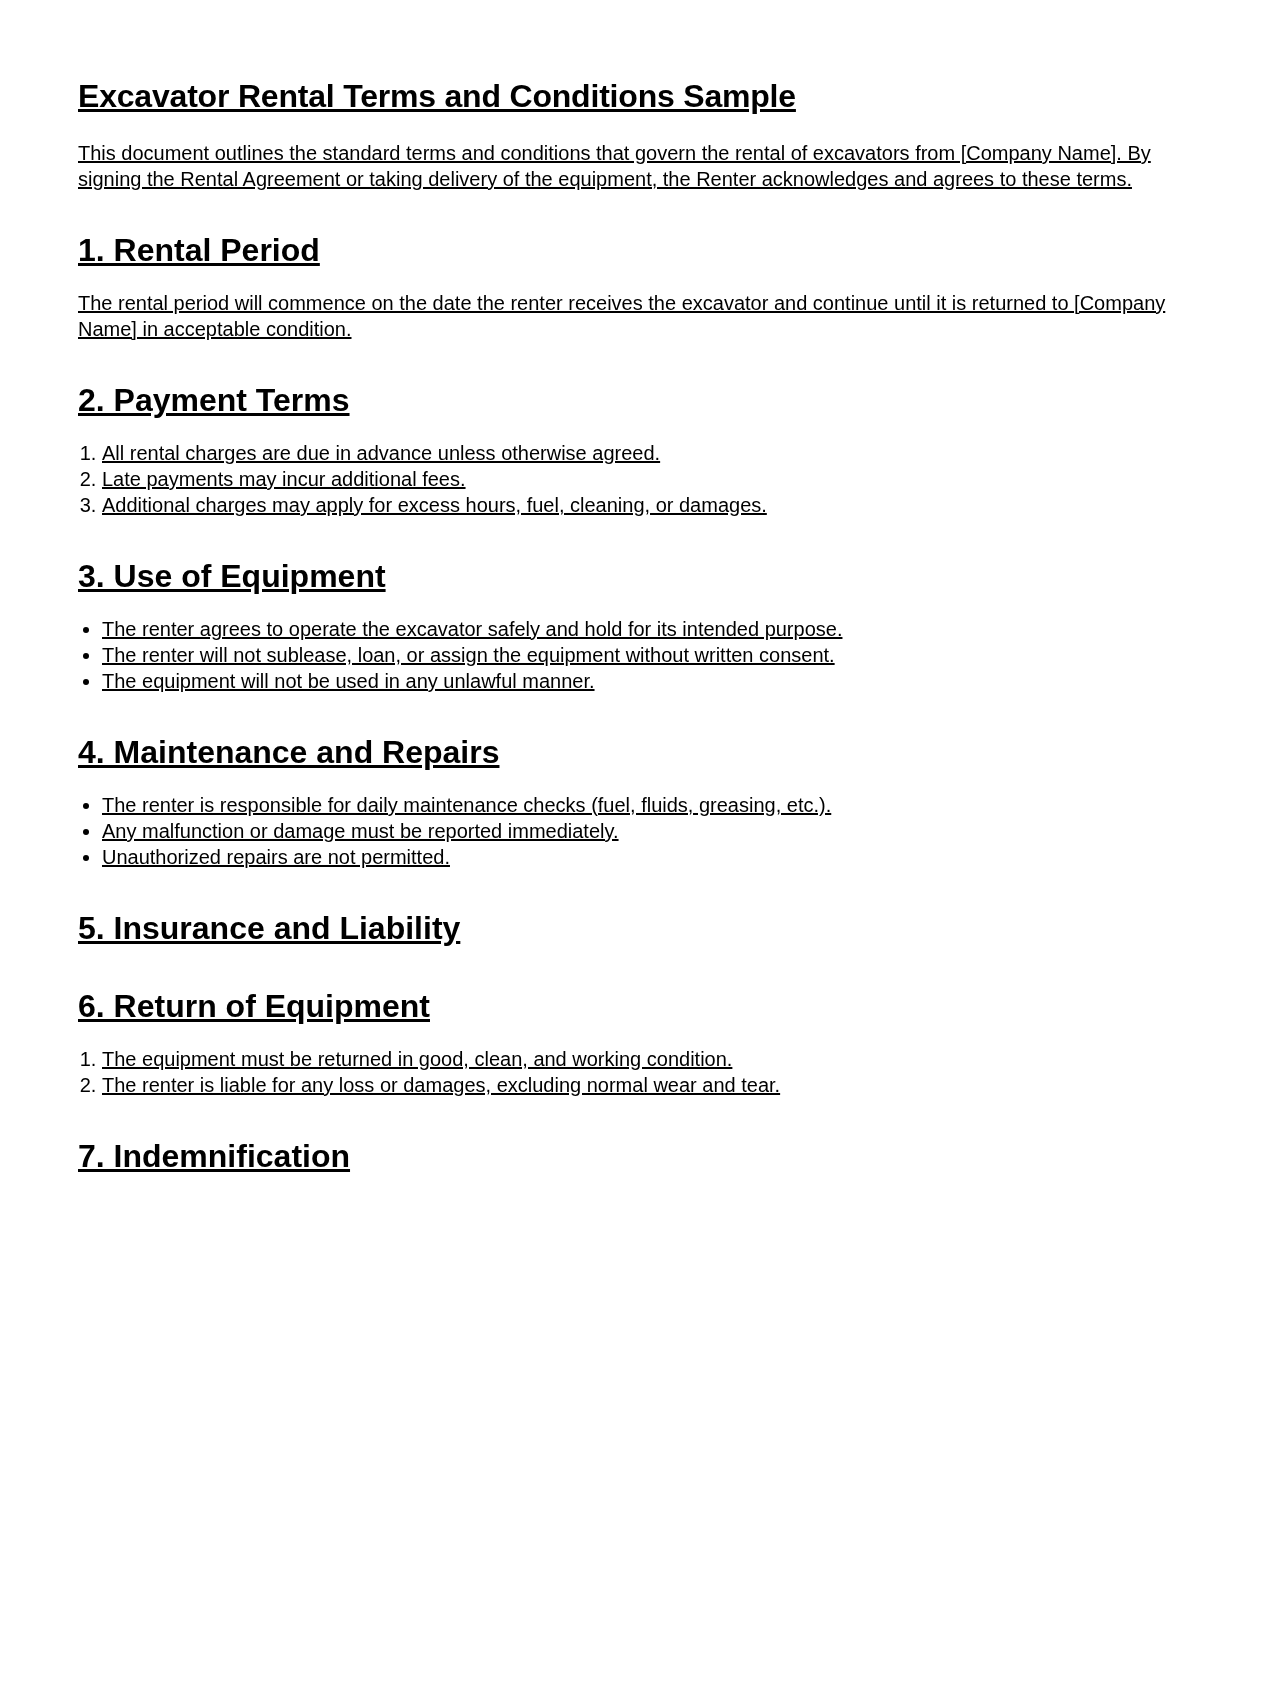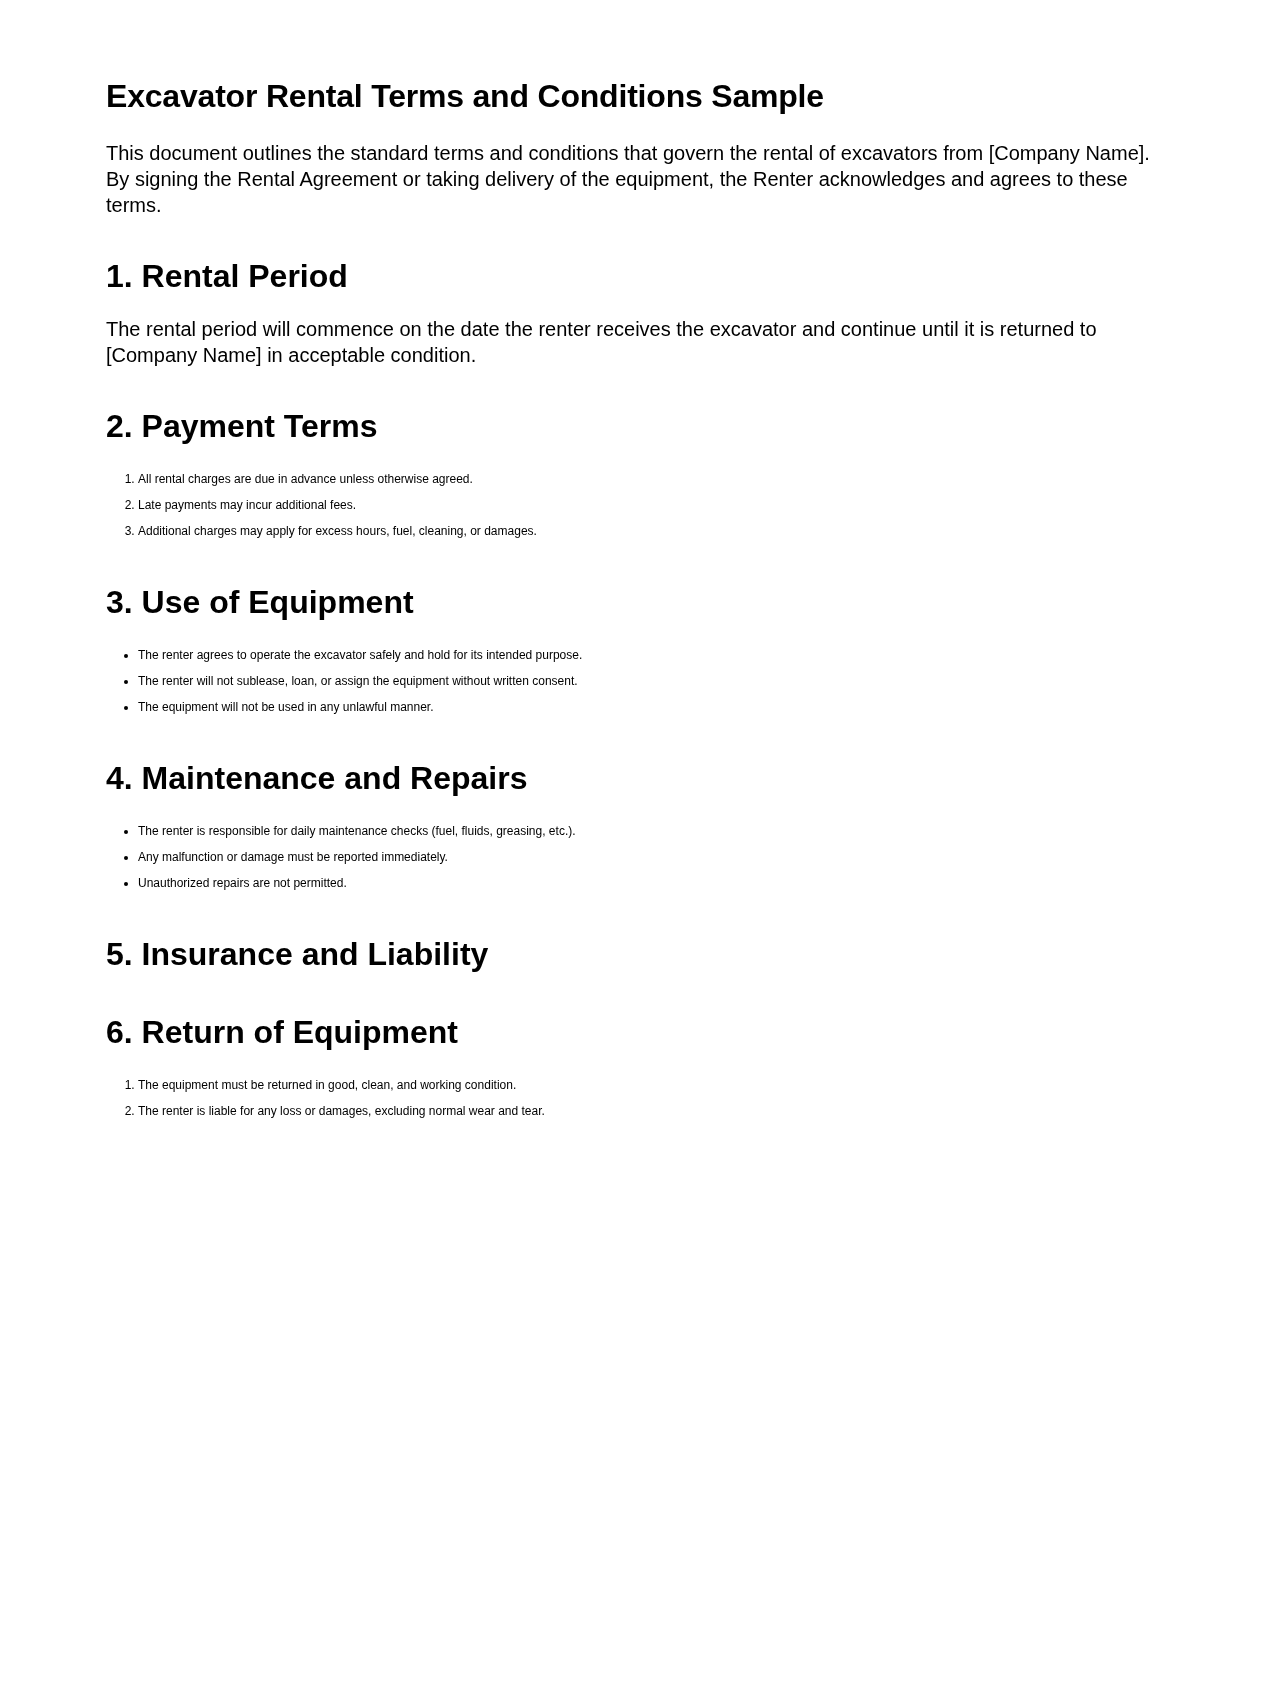--- a/index.html
+++ b/index.html
@@ -1,21 +1,21 @@
 <!DOCTYPE html>
 <html><head>
 <meta charset="utf-8">
 <style>
   html, body { margin: 0; padding: 0; background: #ffffff; }
   body { width: 1263px; min-height: 1695px; font-family: "Liberation Sans", sans-serif; color: #000; }
-  .page { padding: 76px 88px 0 106px; }
+  .page { padding: 76px 88px 0 78px; text-decoration: underline; }
   h1 { font-size: 32px; font-weight: bold; margin: 0 0 24px 0; line-height: 1.25; letter-spacing: -0.2px; }
   p { font-size: 20px; line-height: 26px; margin: 0; }
   h2 { font-size: 32px; font-weight: bold; margin: 38px 0 20px 0; line-height: 1.25; }
-  ol, ul { font-size: 12px; line-height: 26px; margin: 8px; padding-left: 24px; }
+  ol, ul { font-size: 20px; line-height: 26px; margin: 0; padding-left: 24px; }
   li { margin: 0; }
 </style>
 </head>
 <body>
 
 <div class="page">
   <h1>Excavator Rental Terms and Conditions Sample</h1>
   <p>This document outlines the standard terms and conditions that govern the rental of excavators from [Company Name]. By signing the Rental Agreement or taking delivery of the equipment, the Renter acknowledges and agrees to these terms.</p>
 
   <section>
@@ -56,14 +56,15 @@
 
   <section>
     <h2>6. Return of Equipment</h2>
     <ol>
       <li>The equipment must be returned in good, clean, and working condition.</li>
       <li>The renter is liable for any loss or damages, excluding normal wear and tear.</li>
     </ol>
   </section>
 
   <section>
+    <h2>7. Indemnification</h2>
   </section>
 </div>
 
 </body></html>

